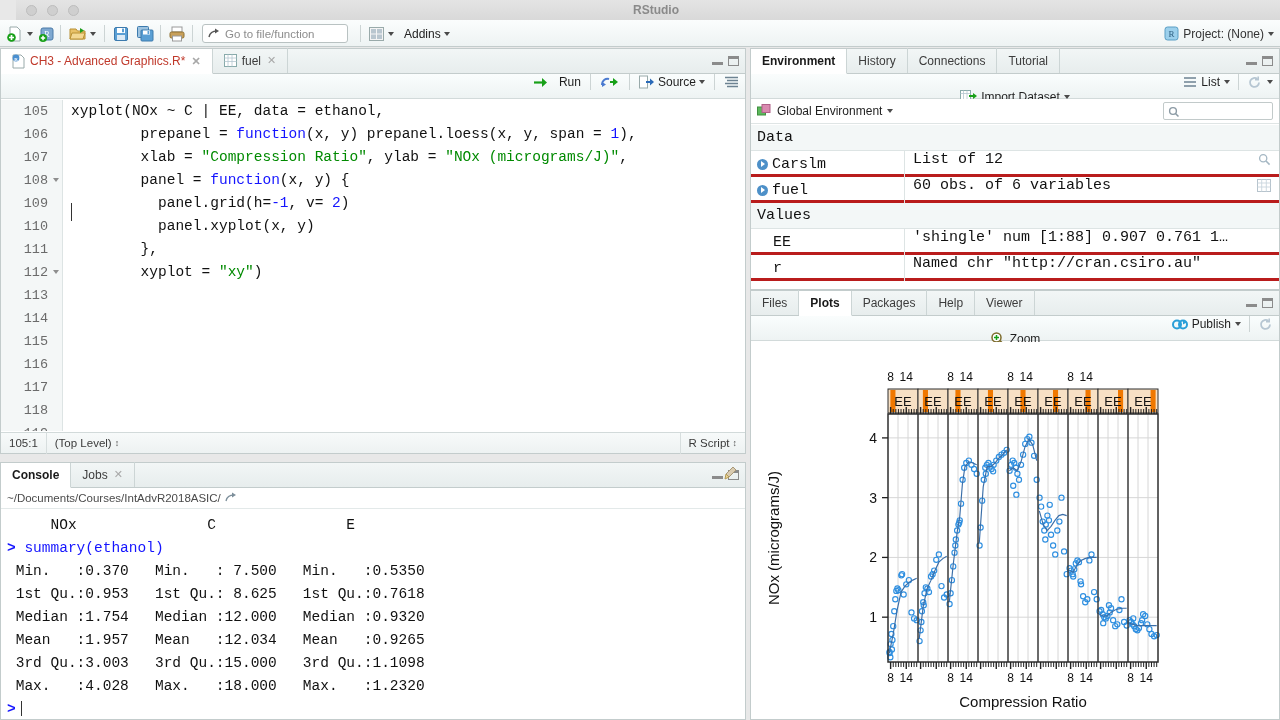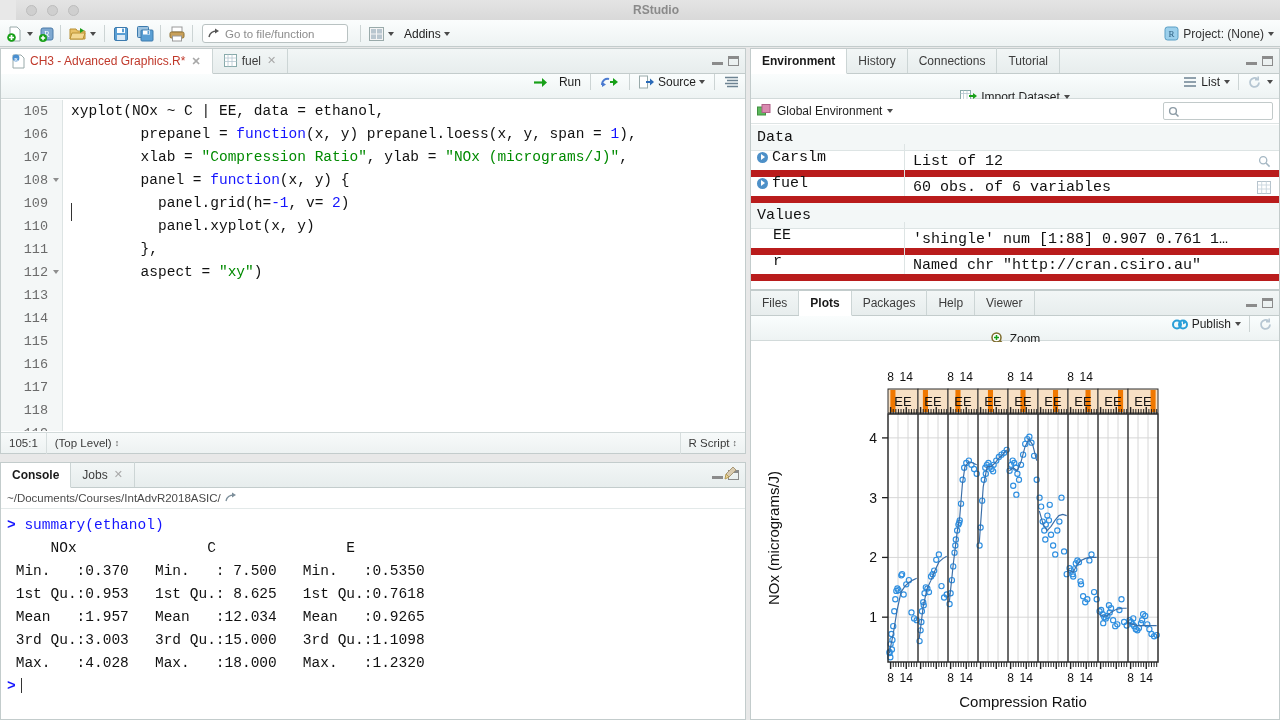--- a/index.html
+++ b/index.html
@@ -137,22 +137,22 @@
     position: absolute; right: 6px; top: 3px; width: 110px; height: 18px;
     border: 1px solid #c2caca; border-radius: 2px; background: #fff;
   }
   #env-table { position: absolute; left: 0; right: 0; top: 76px; bottom: 0;
     background: #fff; overflow: hidden; }
   .env-section {
     height: 26px; line-height: 26px; padding-left: 6px;
     font-family: "Liberation Mono", monospace; font-size: 15px; color: #111;
     background: #f3f7f7; border-bottom: 1px solid #dde4e4;
   }
-  .env-row { height: 26px; display: flex; align-items: flex-end;
-    border-bottom: 7px solid #b91c1c; }
+  .env-row { height: 26px; display: flex; align-items: flex-start;
+    border-bottom: 3px solid #b91c1c; }
   .env-name {
     width: 154px; height: 26px; display: flex; align-items: center; gap: 4px;
     padding-left: 6px; border-right: 1px solid #dde4e4;
     font-family: "Liberation Mono", monospace; font-size: 15px; color: #111;
     white-space: nowrap; overflow: hidden;
   }
   .env-name.indent { padding-left: 22px; }
   .env-val { flex: 1; padding-left: 8px; font-family: "Liberation Mono", monospace;
     font-size: 15px; color: #111; white-space: nowrap; overflow: hidden;
     display: flex; align-items: center; }
@@ -385,21 +385,21 @@
         <div class="gline">119</div>
       </div>
     <div id="code">
         <div class="cline"><span>xyplot(NOx ~ C | EE, data = ethanol,</span></div>
         <div class="cline"><span>        prepanel = </span><span class="k-fun">function</span><span>(x, y) prepanel.loess(x, y, span = </span><span class="k-num">1</span><span>),</span></div>
         <div class="cline"><span>        xlab = </span><span class="k-str">"Compression Ratio"</span><span>, ylab = </span><span class="k-str">"NOx (micrograms/J)"</span><span>,</span></div>
         <div class="cline"><span>        panel = </span><span class="k-fun">function</span><span>(x, y) {</span></div>
         <div class="cline"><span>          panel.grid(h=</span><span class="k-num">-1</span><span>, v= </span><span class="k-num">2</span><span>)</span></div>
         <div class="cline"><span>          panel.xyplot(x, y)</span></div>
         <div class="cline"><span>        },</span></div>
-        <div class="cline"><span>        aspect = </span><span class="k-str">"xy"</span><span>)</span></div>
+        <div class="cline"><span>        xyplot = </span><span class="k-str">"xy"</span><span>)</span></div>
         <div class="cline">&nbsp;</div>
         <div class="cline">&nbsp;</div>
         <div class="cline">&nbsp;</div>
         <div class="cline">&nbsp;</div>
         <div class="cline">&nbsp;</div>
         <div class="cline">&nbsp;</div>
       </div>
     <div id="caret-src"></div>
   </div>
 
@@ -438,24 +438,25 @@
     <svg width="13" height="12" viewBox="0 0 13 12">
       <path d="M1 9c1-5 5-6 8-6" stroke="#7c8e9a" stroke-width="1.3" fill="none"></path>
       <path d="M7 0.5l4 2.5-4 2.5z" fill="#7c8e9a"></path>
     </svg>
     <svg style="position:absolute;right:7px;top:3px" width="16" height="15" viewBox="0 0 16 15">
       <path d="M11 1l3 3-7 7-3-3z" fill="#d9cbb0" stroke="#a89878"></path>
       <path d="M4 8l3 3-4 2z" fill="#e8d49a" stroke="#b59a52"></path>
     </svg>
   </div>
   <div id="console-body">
+      <div class="conline">     NOx               C               E          </div>
       <div class="conline"><span class="c-prompt">&gt; </span><span class="c-cmd">summary(ethanol)</span></div>
-      <div class="conline">     NOx               C               E          </div>
       <div class="conline"> Min.   :0.370   Min.   : 7.500   Min.   :0.5350  </div>
       <div class="conline"> 1st Qu.:0.953   1st Qu.: 8.625   1st Qu.:0.7618  </div>
+      <div class="conline"> Median :1.754   Median :12.000   Median :0.9320  </div>
       <div class="conline"> Mean   :1.957   Mean   :12.034   Mean   :0.9265  </div>
       <div class="conline"> 3rd Qu.:3.003   3rd Qu.:15.000   3rd Qu.:1.1098  </div>
       <div class="conline"> Max.   :4.028   Max.   :18.000   Max.   :1.2320  </div>
       <div class="conline"><span class="c-prompt">&gt;</span><span id="caret-con"></span></div>
     </div>
 </div>
 
 <div class="pane" id="envpane">
   <div class="pane-tabs">
     <div class="ptab active">

